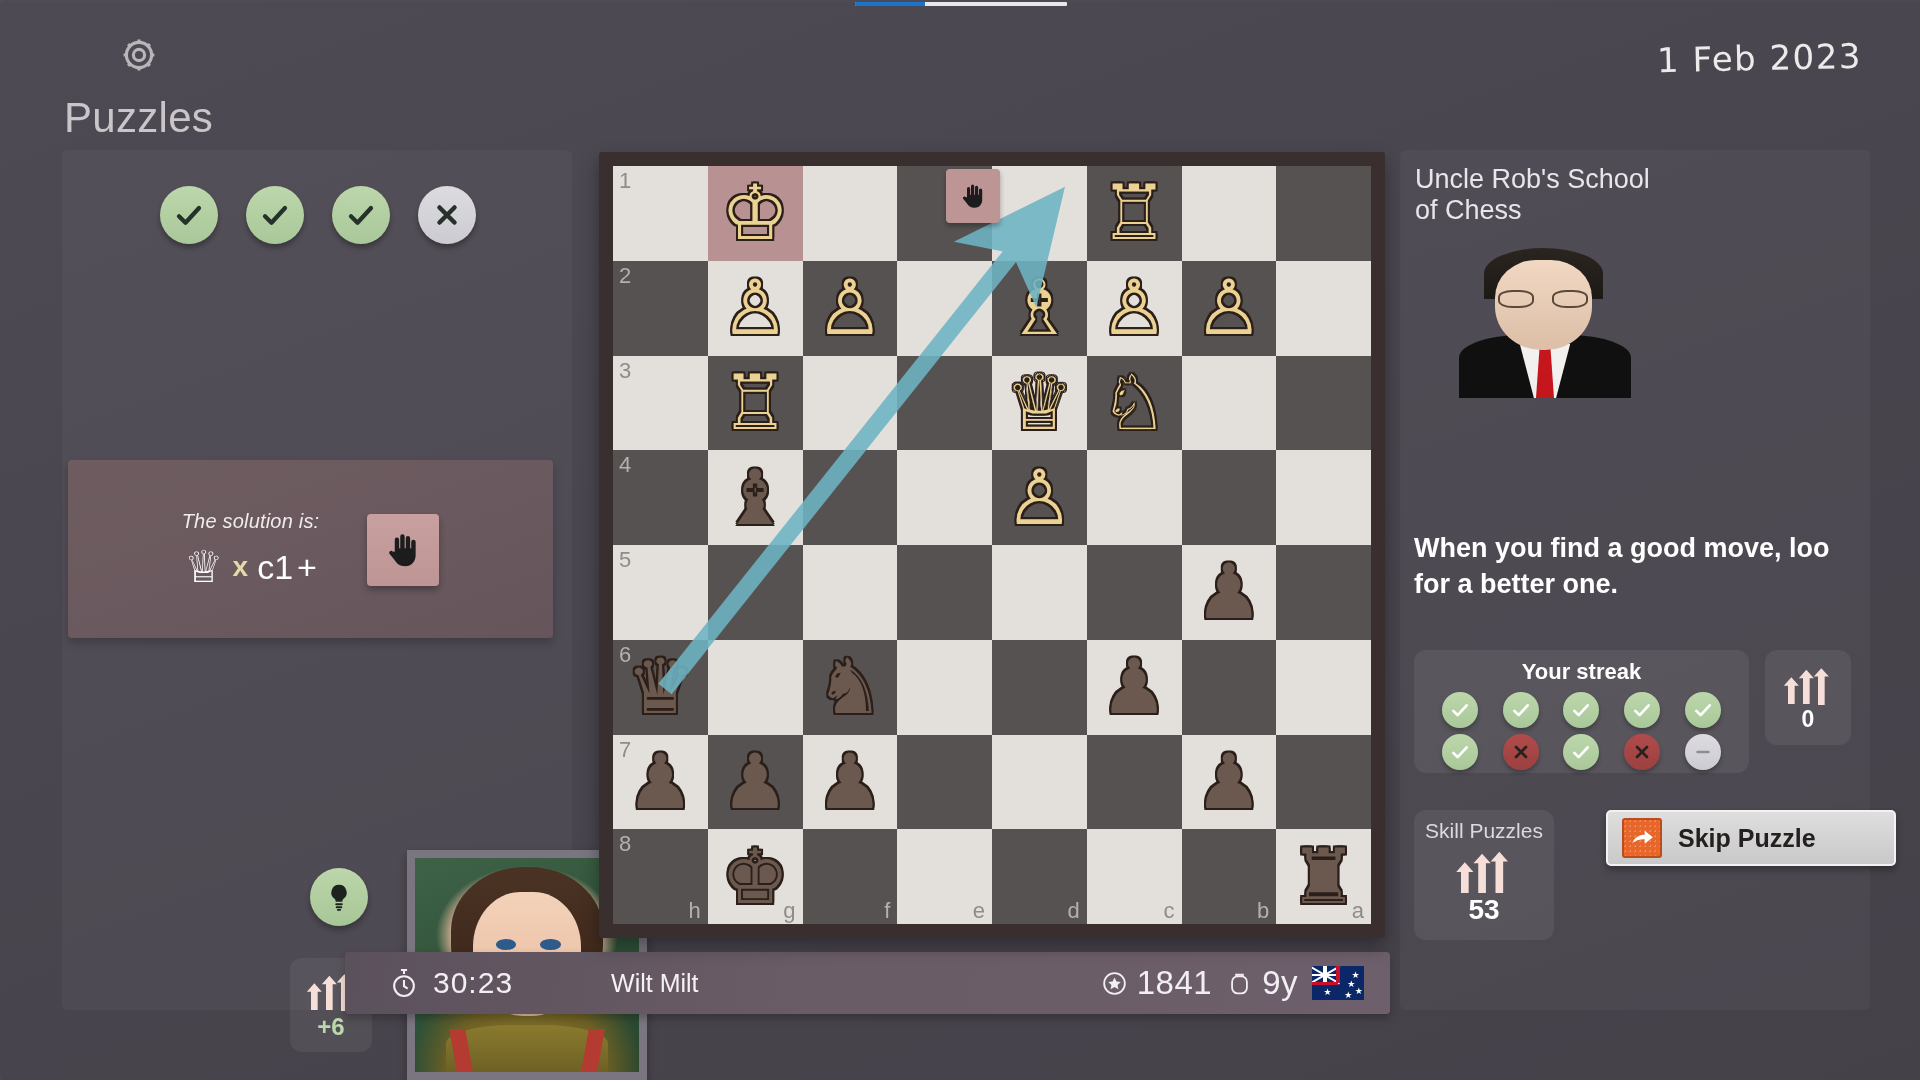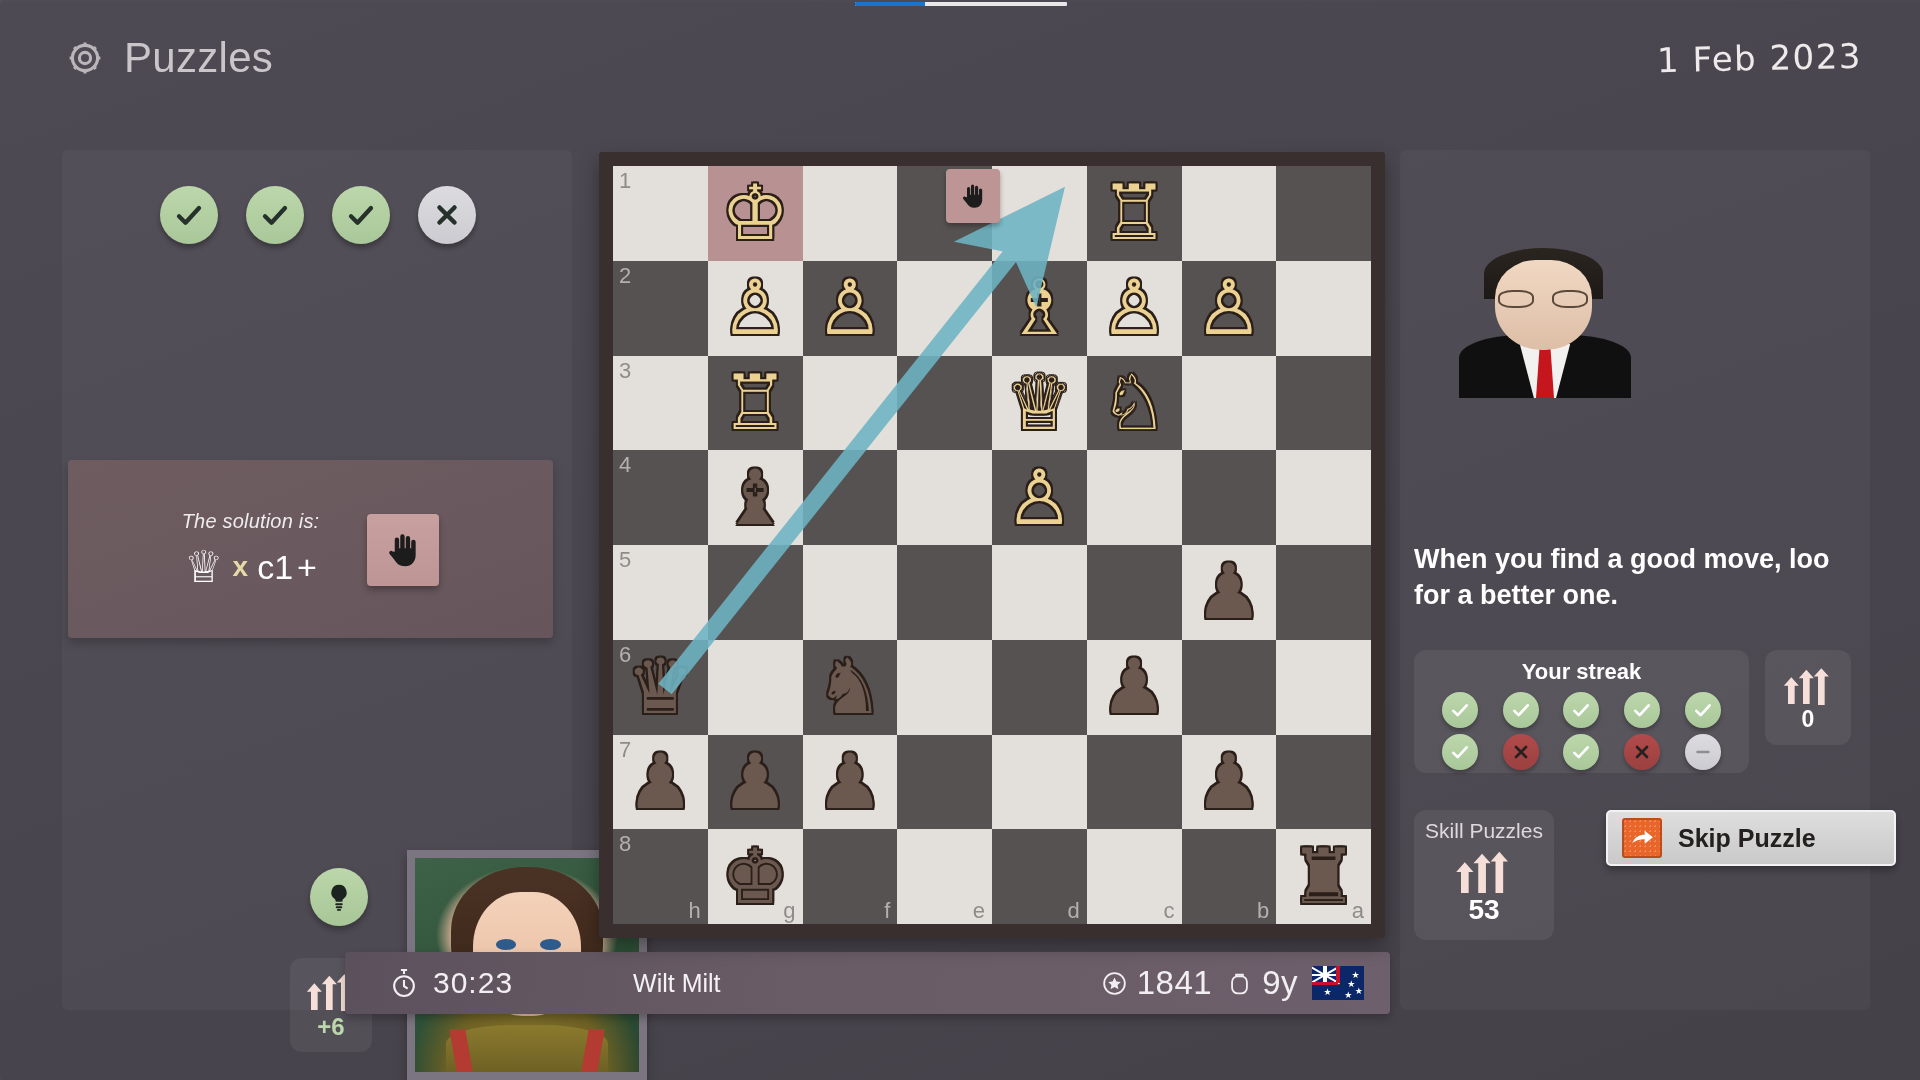--- a/index.html
+++ b/index.html
@@ -28,21 +28,21 @@
     overflow: hidden;
   }
   .topbar-progress .fill {
     height: 100%; width: 33%;
     background: #1a73cc;
   }
 
   
   .header-title {
     position: absolute; left: 64px; top: 34px;
-    display: flex; align-items: center; gap: 18px;
+    display: flex; align-items: center; gap: 18px; flex-direction: column;
   }
   .gear-icon { width: 42px; height: 42px; display:block; }
   .header-title .label {
     font-size: 42px; color: #c9c5c9; letter-spacing: 0.3px;
     font-weight: 400;
   }
   .header-date {
     position: absolute; right: 58px; top: 38px;
     font-size: 34px; color: #eeeaea;
     font-family: "DejaVu Sans", sans-serif;
@@ -162,21 +162,21 @@
     position: absolute; left: 345px; top: 952px;
     width: 1045px; height: 62px;
     background: linear-gradient(100deg, #5b515c 0%, #6a5c66 45%, #6d5f6b 100%);
     border-radius: 4px;
     box-shadow: 0 4px 8px rgba(0,0,0,0.25);
     display: flex; align-items: center;
   }
   .status-left { display: flex; align-items: center; gap: 14px; margin-left: 44px; }
   .timer-icon { width: 30px; height: 32px; }
   .status-time { font-size: 30px; color: #f2eff2; letter-spacing: 1px; }
-  .status-name { margin-left: 106px; font-size: 25px; color: #f5f2f5; text-align: right; }
+  .status-name { margin-left: 84px; font-size: 25px; color: #f5f2f5; text-align: right; }
   .status-right { margin-left: auto; margin-right: 26px; display:flex; align-items:center; gap: 14px; }
   .rating-wrap, .age-wrap { display: flex; align-items: center; gap: 9px; }
   .rating-wrap svg, .age-wrap svg { width: 27px; height: 27px; }
   .rating-val, .age-val { font-size: 33px; color: #f2eff2; letter-spacing: .5px; }
   .flag-au { width: 52px; height: 34px; position: relative; overflow: hidden; background: #0b2768; }
   .flag-au .uj { position:absolute; left:0; top:0; width:50%; height:50%; background:#0b2768; }
   .flag-au .uj::before, .flag-au .uj::after {
     content:''; position:absolute; left:0; top:45%; width:100%; height:14%; background:#fff;
   }
   .flag-au .uj::after { left:43%; top:0; width:14%; height:100%; }
@@ -279,21 +279,21 @@
     background:#f3f1ef; clip-path: polygon(0 0, 100% 0, 72% 100%, 28% 100%); }
   .cp-tie { position:absolute; left:45%; bottom:0; width:10%; height:34%;
     background:#c4161c; clip-path: polygon(20% 0, 80% 0, 100% 100%, 0 100%); }
 
   .coach-intro {
     position: absolute; left: 14px; top: 270px; width: 440px;
     font-size: 24px; color: #e2dee2; line-height: 1.35;
     white-space: pre-line;
   }
   .coach-quote {
-    position: absolute; left: 14px; top: 392px; width: 448px;
+    position: absolute; left: 14px; top: 381px; width: 448px;
     font-size: 27px; font-weight: 700; color: #ffffff; line-height: 1.32;
   }
 
   .streak-card {
     position: absolute; left: 14px; top: 500px;
     width: 335px; height: 123px;
     background: rgba(255,255,255,0.065);
     border-radius: 12px;
   }
   .streak-title {
@@ -647,20 +647,22 @@
       </svg>
         <div class="hand-marker">
         <svg viewBox="0 0 24 24" fill="#1c1c1c">
           <path d="M7.5 13V6.4a1.2 1.2 0 0 1 2.4 0V11h.6V4.6a1.2 1.2 0 0 1 2.4 0V11h.6V5.6a1.2 1.2 0 0 1 2.4 0V11h.6V7.6a1.2 1.2 0 0 1 2.4 0v7.2c0 3.4-2.3 6-5.7 6-3 0-4.6-1.3-6-3.6L4.6 14c-.6-1 .9-2.2 1.7-1.2z"></path>
         </svg>
       </div>
       </div>
   </div>
 
   <div class="right-panel">
+    <div class="coach-title">Uncle Rob's School
+of Chess</div>
     <div class="coach-portrait">
       <div class="cp-suit"></div>
       <div class="cp-shirt"></div>
       <div class="cp-tie"></div>
       <div class="cp-hair"></div>
       <div class="cp-face"></div>
       <div class="cp-glass-l"></div>
       <div class="cp-glass-r"></div>
     </div>
     <div class="coach-quote">When you find a good move, loo for a better one.</div>

